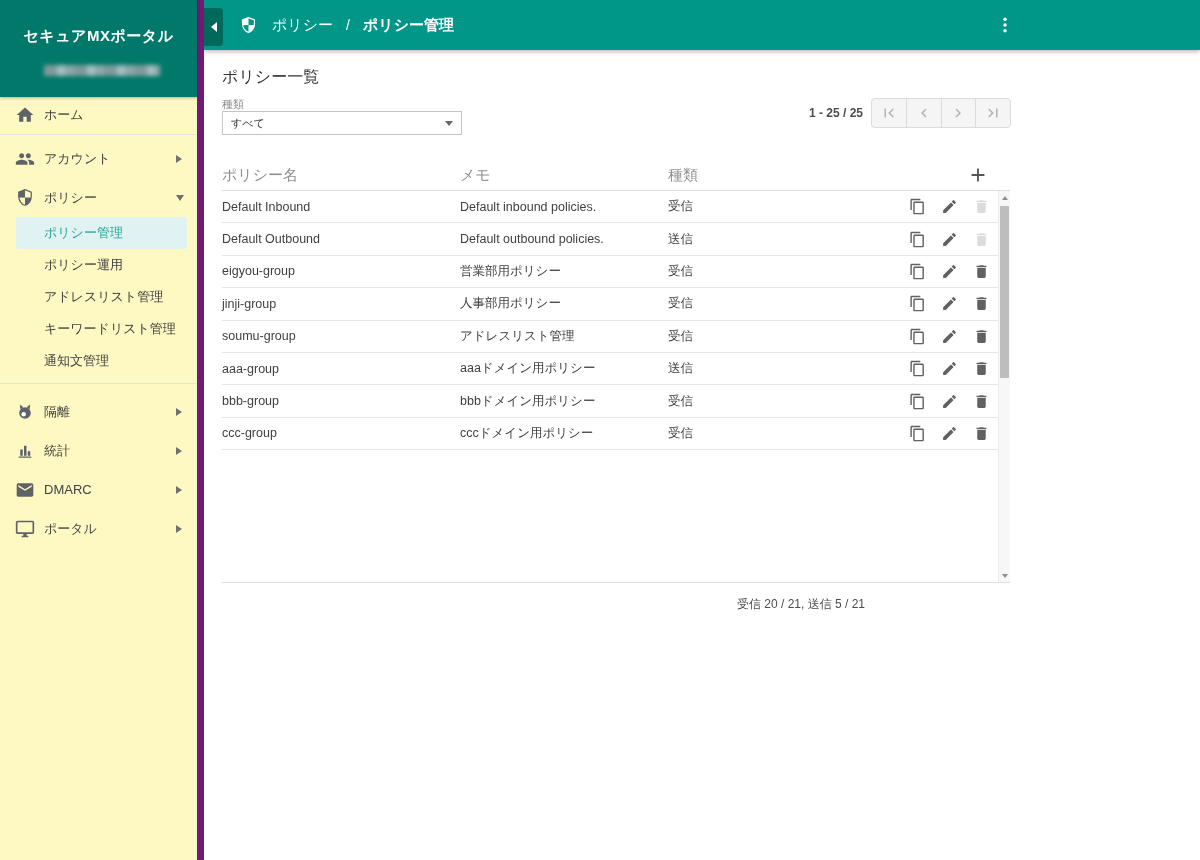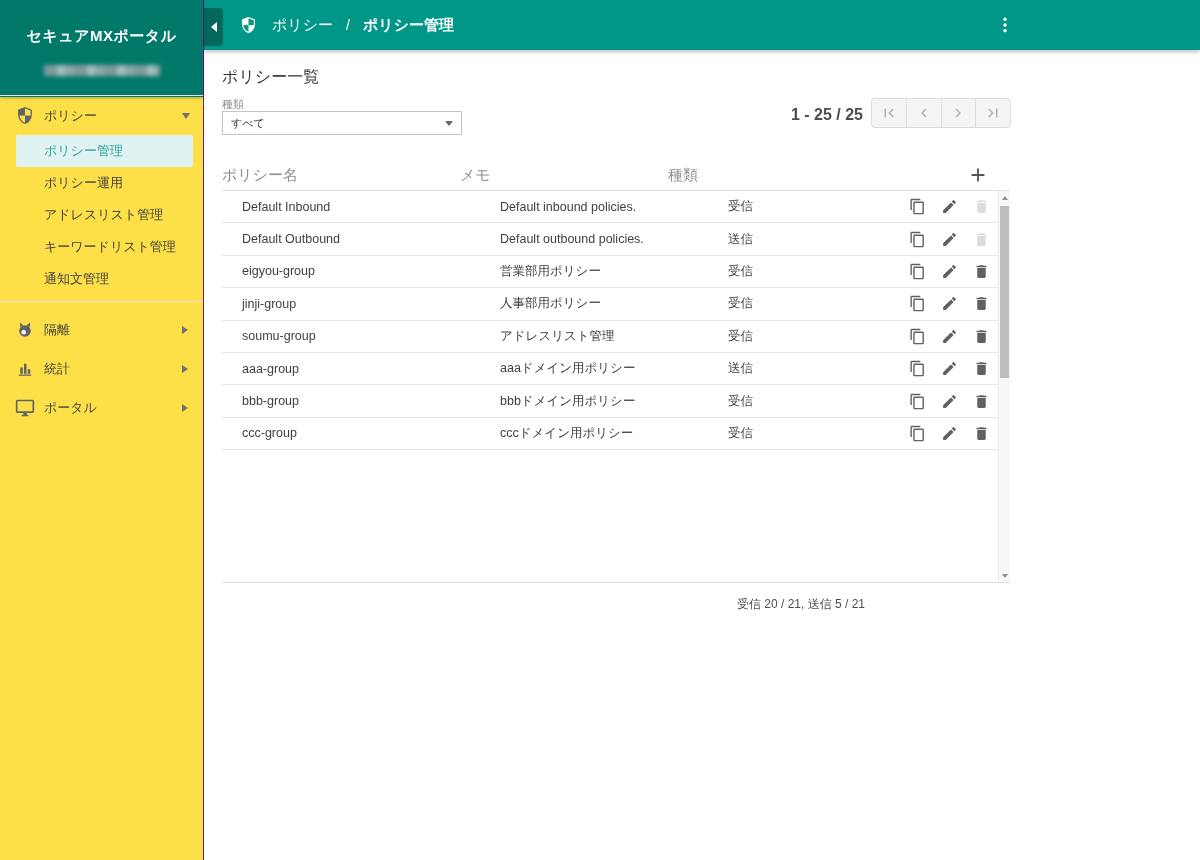--- a/index.html
+++ b/index.html
@@ -1,22 +1,22 @@
 <!DOCTYPE html>
 <html><head>
 <meta charset="utf-8">
 <style>
   * { margin:0; padding:0; box-sizing:border-box; }
   html,body { background:#fff; }
   body { font-family:"Liberation Sans","DejaVu Sans",sans-serif; }
   .app { position:relative; width:1200px; height:860px; background:#fff; overflow:hidden; }
 
   
-  .sidebar { position:absolute; left:0; top:0; width:204px; height:860px; background:#fde047;
-             border-right:1px solid #701a75; z-index:3; }
+  .sidebar { position:absolute; left:0; top:0; width:204px; height:860px; background:#fef9c3;
+             border-right:7px solid #701a75; z-index:3; }
   .side-brand { height:97px; background:#00796B; color:#fff; position:relative;
                 box-shadow:0 1px 3px rgba(0,0,0,.3); }
   .brand-title { text-align:center; padding-top:27px; font-size:15px; font-weight:bold; letter-spacing:.5px; }
   .brand-redacted { position:absolute; left:44px; top:65px; width:116px; height:11px;
       background:repeating-linear-gradient(90deg,#97a0a4 0 13px,#c3cacd 13px 21px,#a8b0b3 21px 30px);
       filter:blur(2px); opacity:.85; border-radius:1px; }
   .nav { position:absolute; top:95px; left:0; right:0; }
   .nav-item { position:relative; height:39px; display:flex; align-items:center; cursor:pointer; }
   .nav-icon { position:absolute; left:15px; width:20px; height:20px; color:#5f6368; display:flex; }
   .nav-icon svg { width:20px; height:20px; fill:currentColor; }
@@ -50,41 +50,41 @@
 
   
   .content { position:absolute; left:204px; top:50px; width:996px; height:810px; background:#fff; }
   .page-title { position:absolute; left:18px; top:17px; font-size:16px; color:#333; font-weight:500; }
   .filter-label { position:absolute; left:18px; top:47px; font-size:11px; color:#8a8a8a; }
   .select-box { position:absolute; left:18px; top:61px; width:240px; height:24px; border:1px solid #c4c4c4;
                 background:#fff; display:flex; align-items:center; padding:0 8px; cursor:pointer; }
   .select-value { font-size:11px; color:#333; flex:1; }
   .select-caret { width:0; height:0; border-left:4.5px solid transparent; border-right:4.5px solid transparent;
                   border-top:5.5px solid #666; }
-  .pg-range { position:absolute; top:56px; left:459px; width:200px; text-align:right; font-size:16px;
+  .pg-range { position:absolute; top:56px; left:459px; width:200px; text-align:right; font-size:12px;
               font-weight:600; color:#4d4d4d; }
   .pager { position:absolute; left:667px; top:48px; width:140px; height:30px; display:flex; }
   .pg-btn { flex:1; background:#f5f5f5; border:1px solid #dcdcdc; margin-left:-1px; display:flex;
             align-items:center; justify-content:center; cursor:default; padding:0; }
   .pg-btn:first-child { margin-left:0; border-radius:4px 0 0 4px; }
   .pg-btn:last-child { border-radius:0 4px 4px 0; }
   .pg-btn svg { width:18px; height:18px; fill:#b3b3b3; }
 
   
   .thead { position:absolute; left:18px; top:110px; width:788px; height:30px; display:flex; align-items:center; }
   .th { font-size:15px; color:#8d8d8d; }
   .th-name { width:238px; } .th-memo { width:208px; } .th-type { flex:1; }
   .add-btn { position:absolute; right:20px; top:3px; width:24px; height:24px; display:flex; align-items:center;
              justify-content:center; cursor:pointer; background:none; border:none; }
   .add-btn svg { width:22px; height:22px; fill:#555; }
   .tbody { position:absolute; left:18px; top:140px; width:788px; height:393px;
            border-top:1px solid #e0e0e0; border-bottom:1px solid #e0e0e0; }
   .rows { position:absolute; left:0; top:0; width:776px; }
   .trow { height:32.4px; display:flex; align-items:center; border-bottom:1px solid #e6e6e6; background:#fff; }
-  .td { font-size:12.5px; color:#3f3f3f;margin-left:20px; }
+  .td { font-size:12.5px; color:#3f3f3f; }
   .td-name { width:238px; } .td-memo { width:208px; } .td-type { width:120px; }
   .td-spacer { flex:1; }
   .row-actions { display:flex; gap:8px; padding-right:5px; }
   .icon-btn { width:24px; height:24px; background:none; border:none; display:flex; align-items:center;
               justify-content:center; cursor:pointer; padding:0; }
   .icon-btn svg { width:17px; height:17px; fill:#6d6d6d; }
   .icon-btn.copy svg, .icon-btn.edit svg { fill:#616161; }
   .icon-btn.del svg { fill:#616161; }
   .icon-btn.del.disabled svg { fill:#dcdcdc; }
 
@@ -108,23 +108,40 @@
 
 <div class="app">
 
   <aside class="sidebar">
     <div class="side-brand">
       <div class="brand-title">セキュアMXポータル</div>
       <div class="brand-redacted"></div>
     </div>
     <nav class="nav">
 
+      <div class="nav-item">
+        <span class="nav-icon">
+          <svg viewBox="0 0 24 24">
+              <path d="M10 20v-6h4v6h5v-8h3L12 3 2 12h3v8z"></path>
+            </svg>
+          </span>
+        <span class="nav-label">ホーム</span>
+      </div>
 
       <div class="nav-divider"></div>
 
+      <div class="nav-item mt4">
+        <span class="nav-icon">
+          <svg viewBox="0 0 24 24">
+              <path d="M16 11c1.66 0 2.99-1.34 2.99-3S17.66 5 16 5c-1.66 0-3 1.34-3 3s1.34 3 3 3zm-8 0c1.66 0 2.99-1.34 2.99-3S9.66 5 8 5C6.34 5 5 6.34 5 8s1.34 3 3 3zm0 2c-2.33 0-7 1.17-7 3.5V19h14v-2.5c0-2.33-4.67-3.5-7-3.5zm8 0c-.29 0-.62.02-.97.05 1.16.84 1.97 1.97 1.97 3.45V19h6v-2.5c0-2.33-4.67-3.5-7-3.5z"></path>
+            </svg>
+          </span>
+        <span class="nav-label">アカウント</span>
+        <span class="chev-right"></span>
+      </div>
 
       <div class="nav-item">
         <span class="nav-icon">
           <svg viewBox="0 0 24 24">
             <clipPath id="sc-b">
                 <path d="M12 2 4.5 5v5.2c0 4.9 3.2 9.4 7.5 10.5 4.3-1.1 7.5-5.6 7.5-10.5V5L12 2z"></path>
               </clipPath>
             <g clip-path="url(#sc-b)">
               <rect x="2" y="1" width="10" height="10.5" fill="currentColor"></rect>
               <rect x="12" y="11.5" width="10" height="10.5" fill="currentColor"></rect>
@@ -170,20 +187,29 @@
       <div class="nav-item">
         <span class="nav-icon">
           <svg viewBox="0 0 24 24">
               <path d="M4.5 18.6h15v1.6h-15zM6.3 10.2h3v7.4h-3zM10.8 5.8h3v11.8h-3zM15.3 12.4h3v5.2h-3z"></path>
             </svg>
           </span>
         <span class="nav-label">統計</span>
         <span class="chev-right"></span>
       </div>
 
+      <div class="nav-item">
+        <span class="nav-icon">
+          <svg viewBox="0 0 24 24">
+              <path d="M20 4H4c-1.1 0-1.99.9-1.99 2L2 18c0 1.1.9 2 2 2h16c1.1 0 2-.9 2-2V6c0-1.1-.9-2-2-2zm0 4-8 5-8-5V6l8 5 8-5v2z"></path>
+            </svg>
+          </span>
+        <span class="nav-label">DMARC</span>
+        <span class="chev-right"></span>
+      </div>
 
       <div class="nav-item">
         <span class="nav-icon">
           <svg viewBox="0 0 24 24">
               <path d="M21 2H3c-1.1 0-2 .9-2 2v12c0 1.1.9 2 2 2h7v2H8v2h8v-2h-2v-2h7c1.1 0 2-.9 2-2V4c0-1.1-.9-2-2-2zm0 14H3V4h18v12z"></path>
             </svg>
           </span>
         <span class="nav-label">ポータル</span>
         <span class="chev-right"></span>
       </div>

